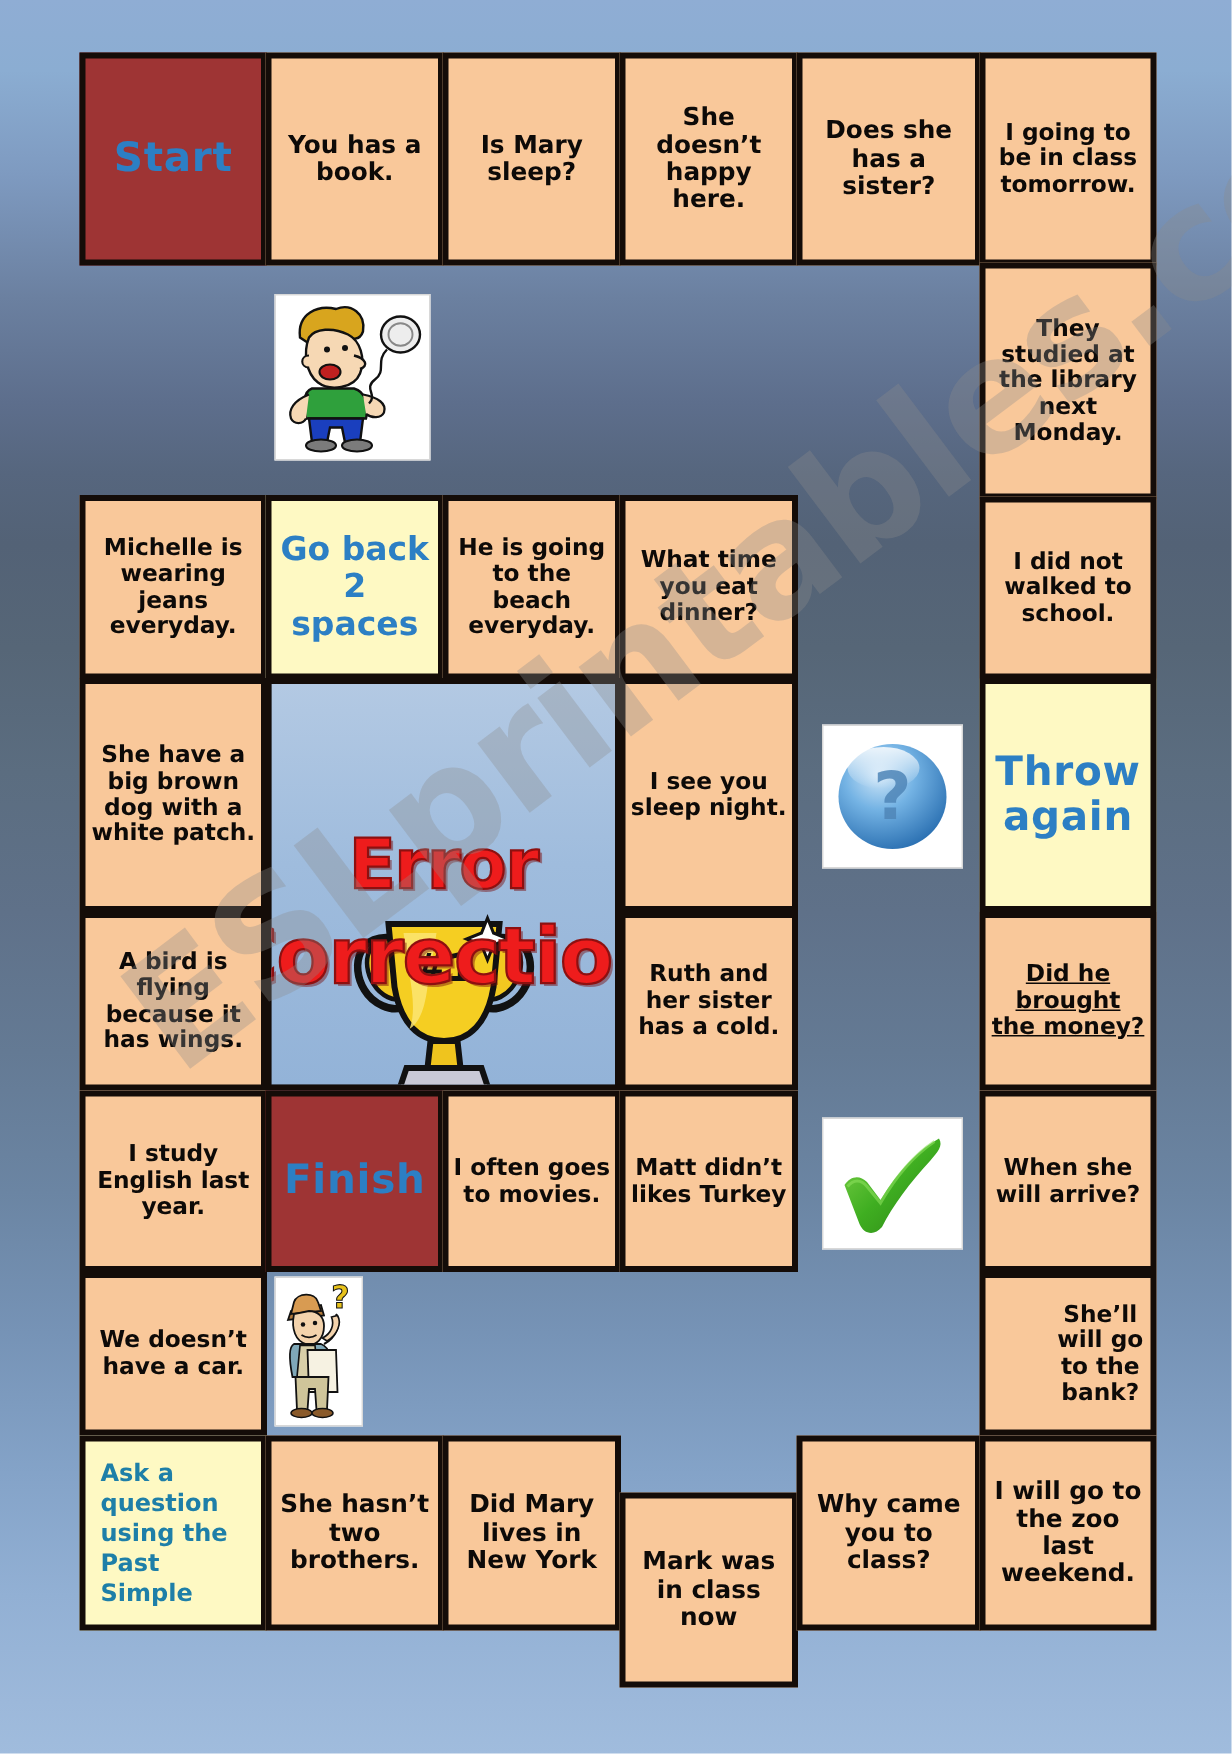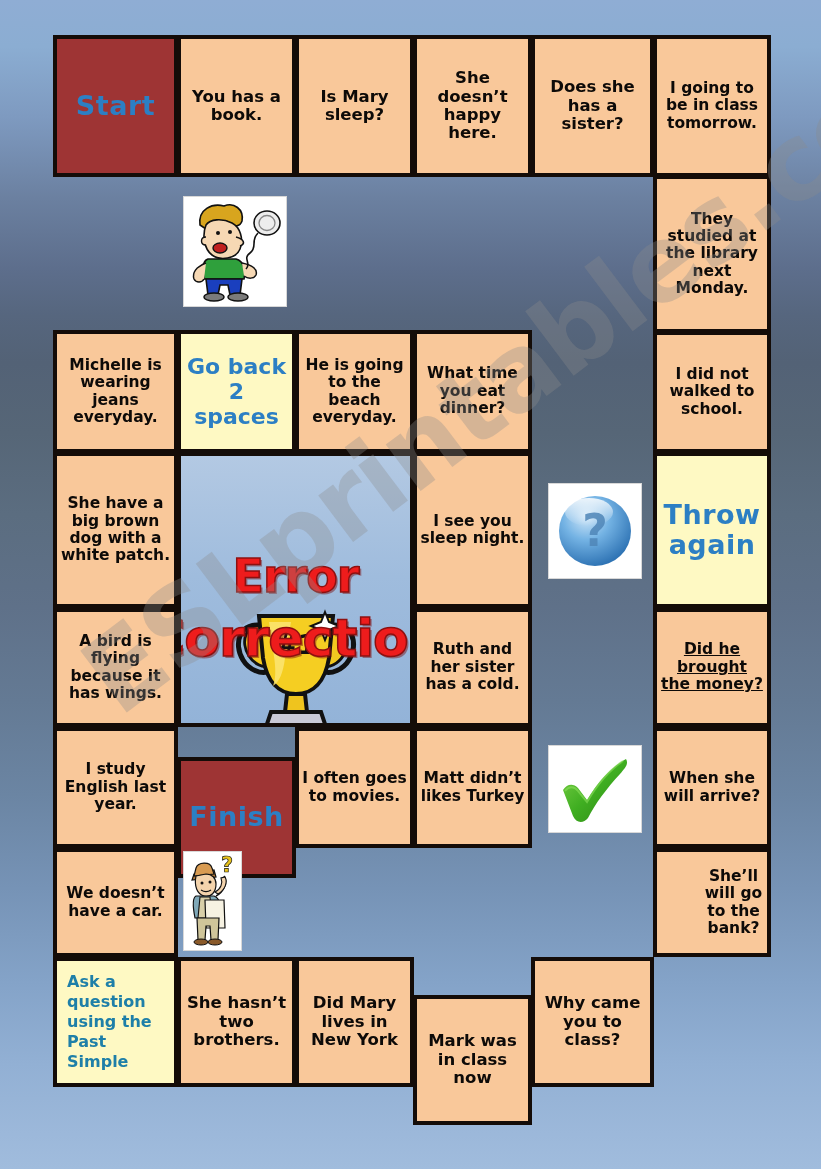--- a/index.html
+++ b/index.html
@@ -183,21 +183,21 @@
         <path d="M104 10 l4 10 10 4 -10 4 -4 10 -4 -10 -10 -4 10 -4 z" fill="#ffffff" stroke="#111" stroke-width="2"></path>
       </svg>
       <div class="ec-word" id="ec-error">Error</div>
       <div class="ec-word" id="ec-correction">Correction</div>
     </div>
   </div>
 
   <div class="cell" style="left:53px;top:727px;width:125px;height:121px;">
     <span class="txt-15">I study English last year.</span>
   </div>
-  <div class="cell c-finish" style="left:177px;top:757px;width:119px;height:121px;">
+  <div class="cell c-finish" style="left:177px;top:727px;width:119px;height:121px;">
     <span class="big-label c-blue-text">Finish</span>
   </div>
   <div class="cell" style="left:295px;top:727px;width:119px;height:121px;">
     <span class="txt-15">I often goes to movies.</span>
   </div>
   <div class="cell" style="left:413px;top:727px;width:119px;height:121px;justify-content:center;">
     <span class="txt-15">Matt didn’t likes Turkey</span>
   </div>
   <div class="cell" style="left:653px;top:727px;width:118px;height:121px;">
     <span class="txt-15">When she will arrive?</span>
@@ -217,20 +217,23 @@
     <span class="txt-16">She hasn’t two brothers.</span>
   </div>
   <div class="cell" style="left:295px;top:957px;width:119px;height:130px;">
     <span class="txt-16">Did Mary lives in New York</span>
   </div>
   <div class="cell" style="left:413px;top:995px;width:119px;height:130px;">
     <span class="txt-16">Mark was in class now</span>
   </div>
   <div class="cell" style="left:531px;top:957px;width:123px;height:130px;">
     <span class="txt-16">Why came you to class?</span>
+  </div>
+  <div class="cell" style="left:653px;top:957px;width:118px;height:130px;">
+    <span class="txt-16">I will go to the zoo last weekend.</span>
   </div>
 
 </div>
 
 <div class="clip clip-frame" style="left:183px;top:196px;width:102px;height:109px;">
   <svg width="102" height="109" viewBox="0 0 102 109">
     <rect width="102" height="109" fill="#ffffff"></rect>
 
     <path d="M16 28 C14 12 28 6 40 9 C50 5 60 12 58 24 C56 30 50 30 46 26 C40 22 26 24 22 32 Z" fill="#D8A51E" stroke="#111" stroke-width="1.6"></path>
 

